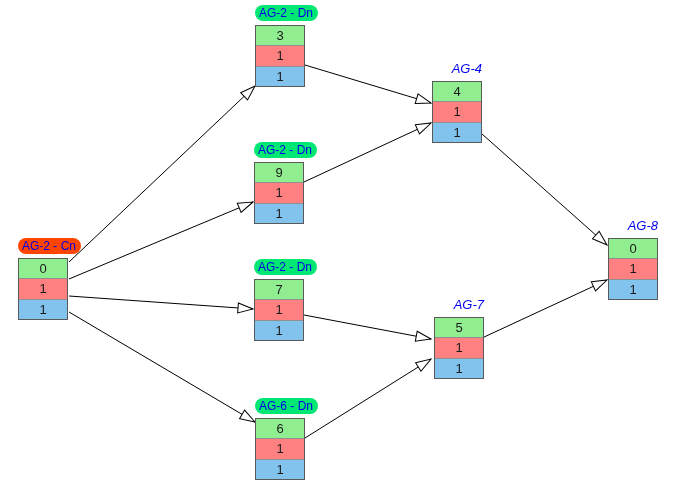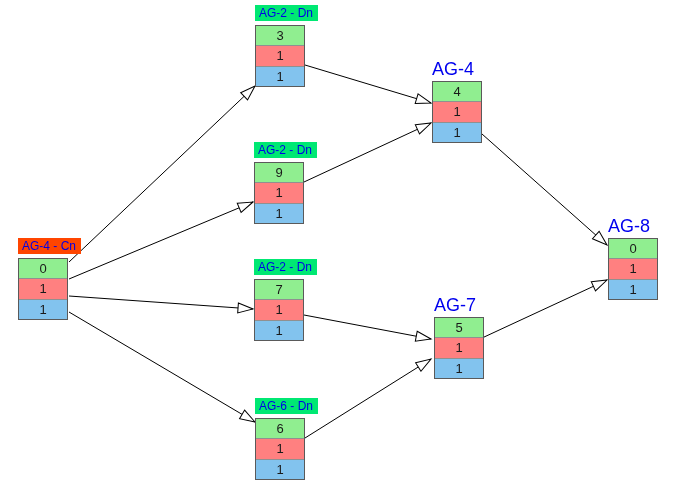--- a/index.html
+++ b/index.html
@@ -28,31 +28,33 @@
     z-index: 2;
   }
   .chip {
     display: inline-block;
     white-space: nowrap;
     font-size: 12px;
     line-height: 14px;
     padding: 1px 5px 1px 4px;
     color: #0000e6;
     margin-bottom: 4px;
+    border-radius: 8px;
   }
   .chip.green-bg { background: #00e873; }
   .chip.orange-bg { background: #ff4500; }
   .plain-title {
     width: 50px;
-    text-align: left;
-    font-size: 18px;
+    text-align: right;
+    font-size: 13px;
     line-height: 16px;
     color: #0000ee;
     margin-bottom: 4px;
     white-space: nowrap;
+    font-style: italic;
   }
   .box {
     width: 50px;
     height: 62px;
     box-sizing: border-box;
     border: 1px solid #5a5a5a;
     display: flex;
     flex-direction: column;
     background: #cccccc;
   }
@@ -88,21 +90,21 @@
         <line x1="305" y1="65" x2="431" y2="103" stroke="#000000" stroke-width="1" marker-end="url(#arrowhead)"></line>
         <line x1="304" y1="182" x2="431" y2="123" stroke="#000000" stroke-width="1" marker-end="url(#arrowhead)"></line>
         <line x1="304" y1="315" x2="431" y2="339" stroke="#000000" stroke-width="1" marker-end="url(#arrowhead)"></line>
         <line x1="305" y1="438" x2="431" y2="359" stroke="#000000" stroke-width="1" marker-end="url(#arrowhead)"></line>
         <line x1="482" y1="134" x2="607" y2="245" stroke="#000000" stroke-width="1" marker-end="url(#arrowhead)"></line>
         <line x1="482" y1="338" x2="607" y2="280" stroke="#000000" stroke-width="1" marker-end="url(#arrowhead)"></line>
       </g>
   </svg>
 
   <div class="node" style="left:18px; top:236px;">
-    <div class="chip orange-bg">AG-4 - Cn</div>
+    <div class="chip orange-bg">AG-2 - Cn</div>
     <div class="box">
       <div class="cell c-green">0</div>
       <div class="cell c-red">1</div>
       <div class="cell c-blue">1</div>
     </div>
   </div>
 
   <div class="node" style="left:255px; top:3px;">
     <div class="chip green-bg">AG-2 - Dn</div>
     <div class="box">

